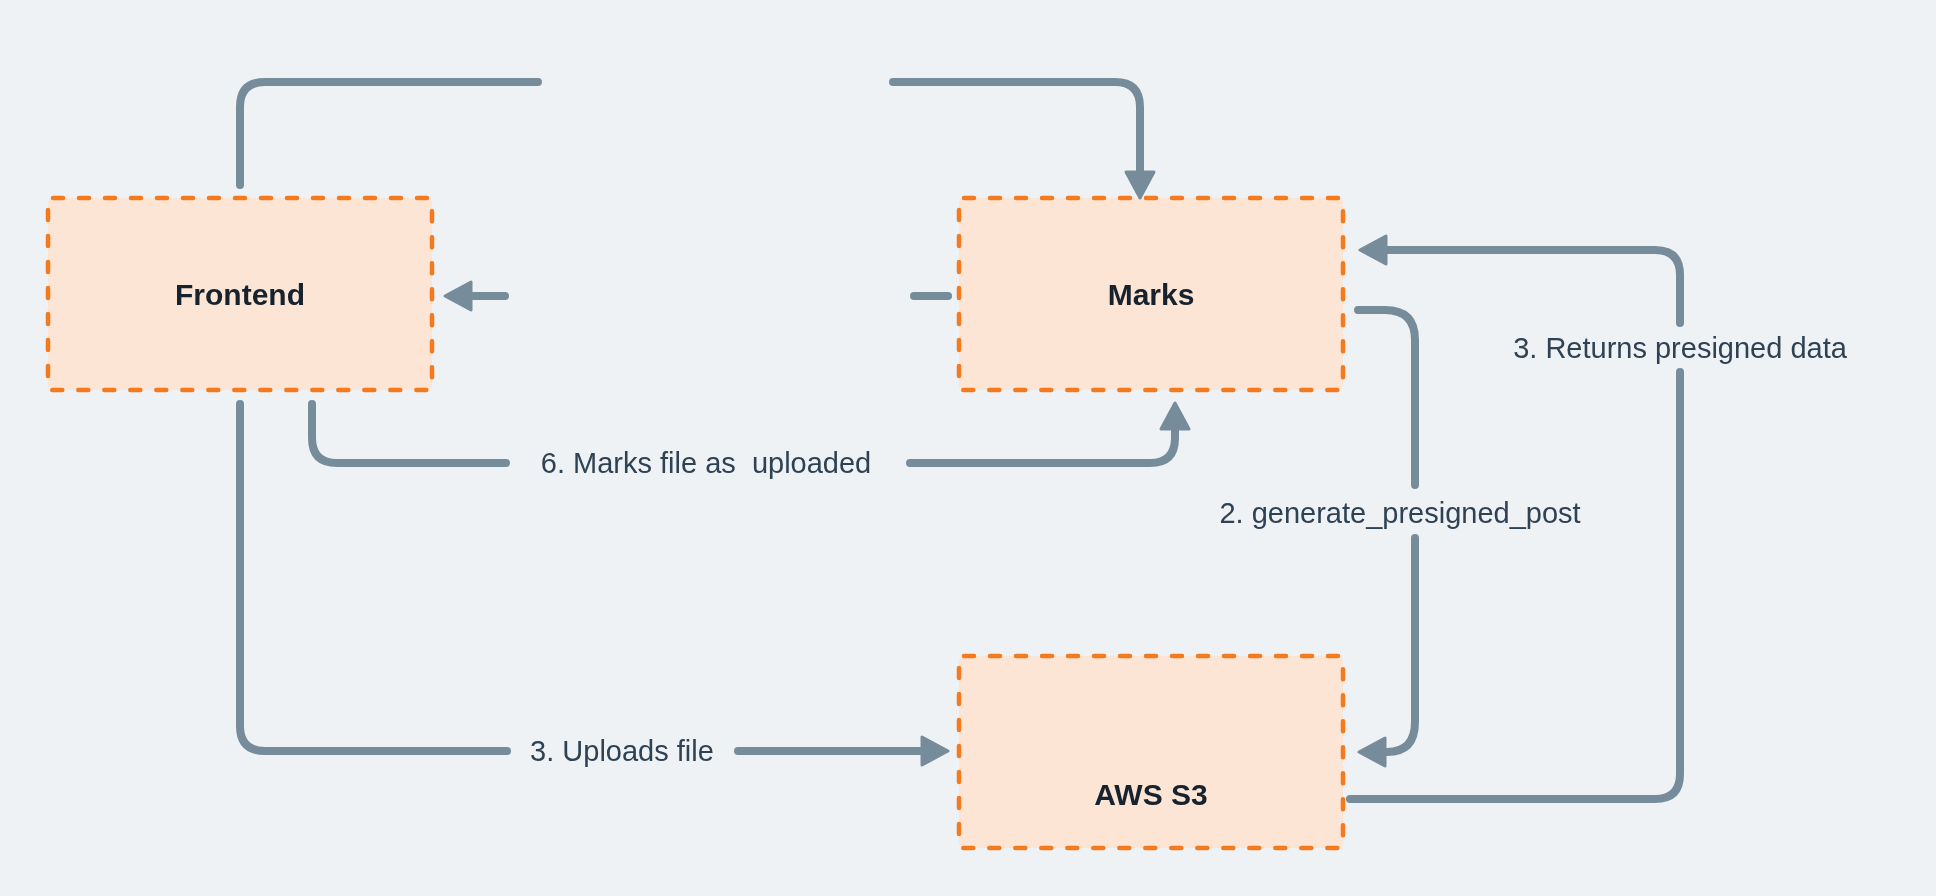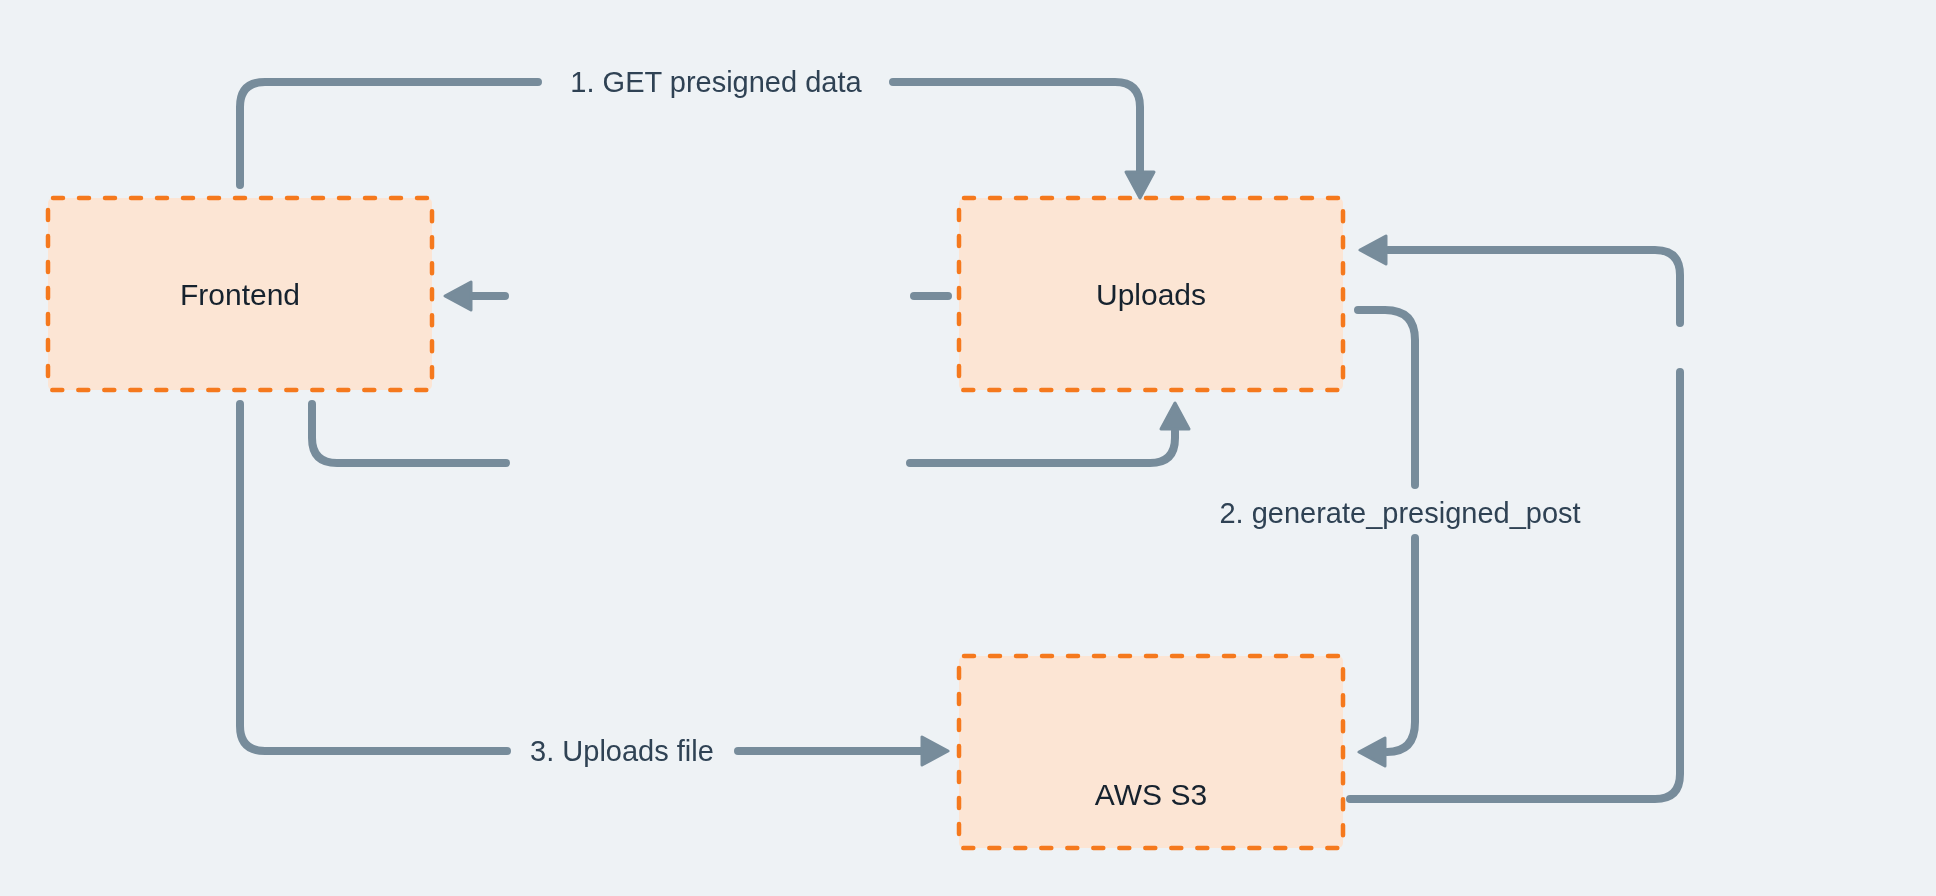--- a/index.html
+++ b/index.html
@@ -45,20 +45,21 @@
     white-space: pre;
     line-height: 1;
   }
   .edge-label {
     font-size: 29px;
     color: var(--label_text, #2f4254);
   }
   .node-label {
     font-size: 30px;
     color: var(--node_text, #16222e);
+    font-weight: bold;
   }
 </style>
 </head>
 <body>
 
 <div class="canvas">
 
   <svg class="diagram-svg" width="1936" height="896" viewBox="0 0 1936 896">
 
     <rect class="node" x="48" y="198" width="384" height="192" rx="5"></rect>
@@ -84,20 +85,21 @@
     <path class="edge" d="M1350 799 H1655 Q1680 799 1680 774 V372"></path>
     <path class="edge" d="M1680 323 V275 Q1680 250 1655 250 H1388"></path>
     <path class="head" d="M1360 250 L1386 236 L1386 264 Z"></path>
 
     <path class="edge" d="M240 404 V726 Q240 751 265 751 H507"></path>
     <path class="edge" d="M738 751 H922"></path>
     <path class="head" d="M948 751 L922 737 L922 765 Z"></path>
   </svg>
 
   <div class="label node-label" style="left:240px;  top:295px;">Frontend</div>
-  <div class="label node-label" style="left:1151px; top:295px;">Uploads</div>
+  <div class="label node-label" style="left:1151px; top:295px;">Marks</div>
   <div class="label node-label" style="left:1151px; top:753px;margin-top:42px;">AWS S3</div>
 
-  <div class="label edge-label" style="left:716px;  top:82px;">1. GET presigned data</div>
   <div class="label edge-label" style="left:1400px; top:513px;text-align:right;">2. generate_presigned_post</div>
+  <div class="label edge-label" style="left:1680px; top:348px;">3. Returns presigned data</div>
   <div class="label edge-label" style="left:622px;  top:751px;">3. Uploads file</div>
+  <div class="label edge-label" style="left:706px;  top:463px;">6. Marks file as  uploaded</div>
 
 </div>
 
 </body></html>

